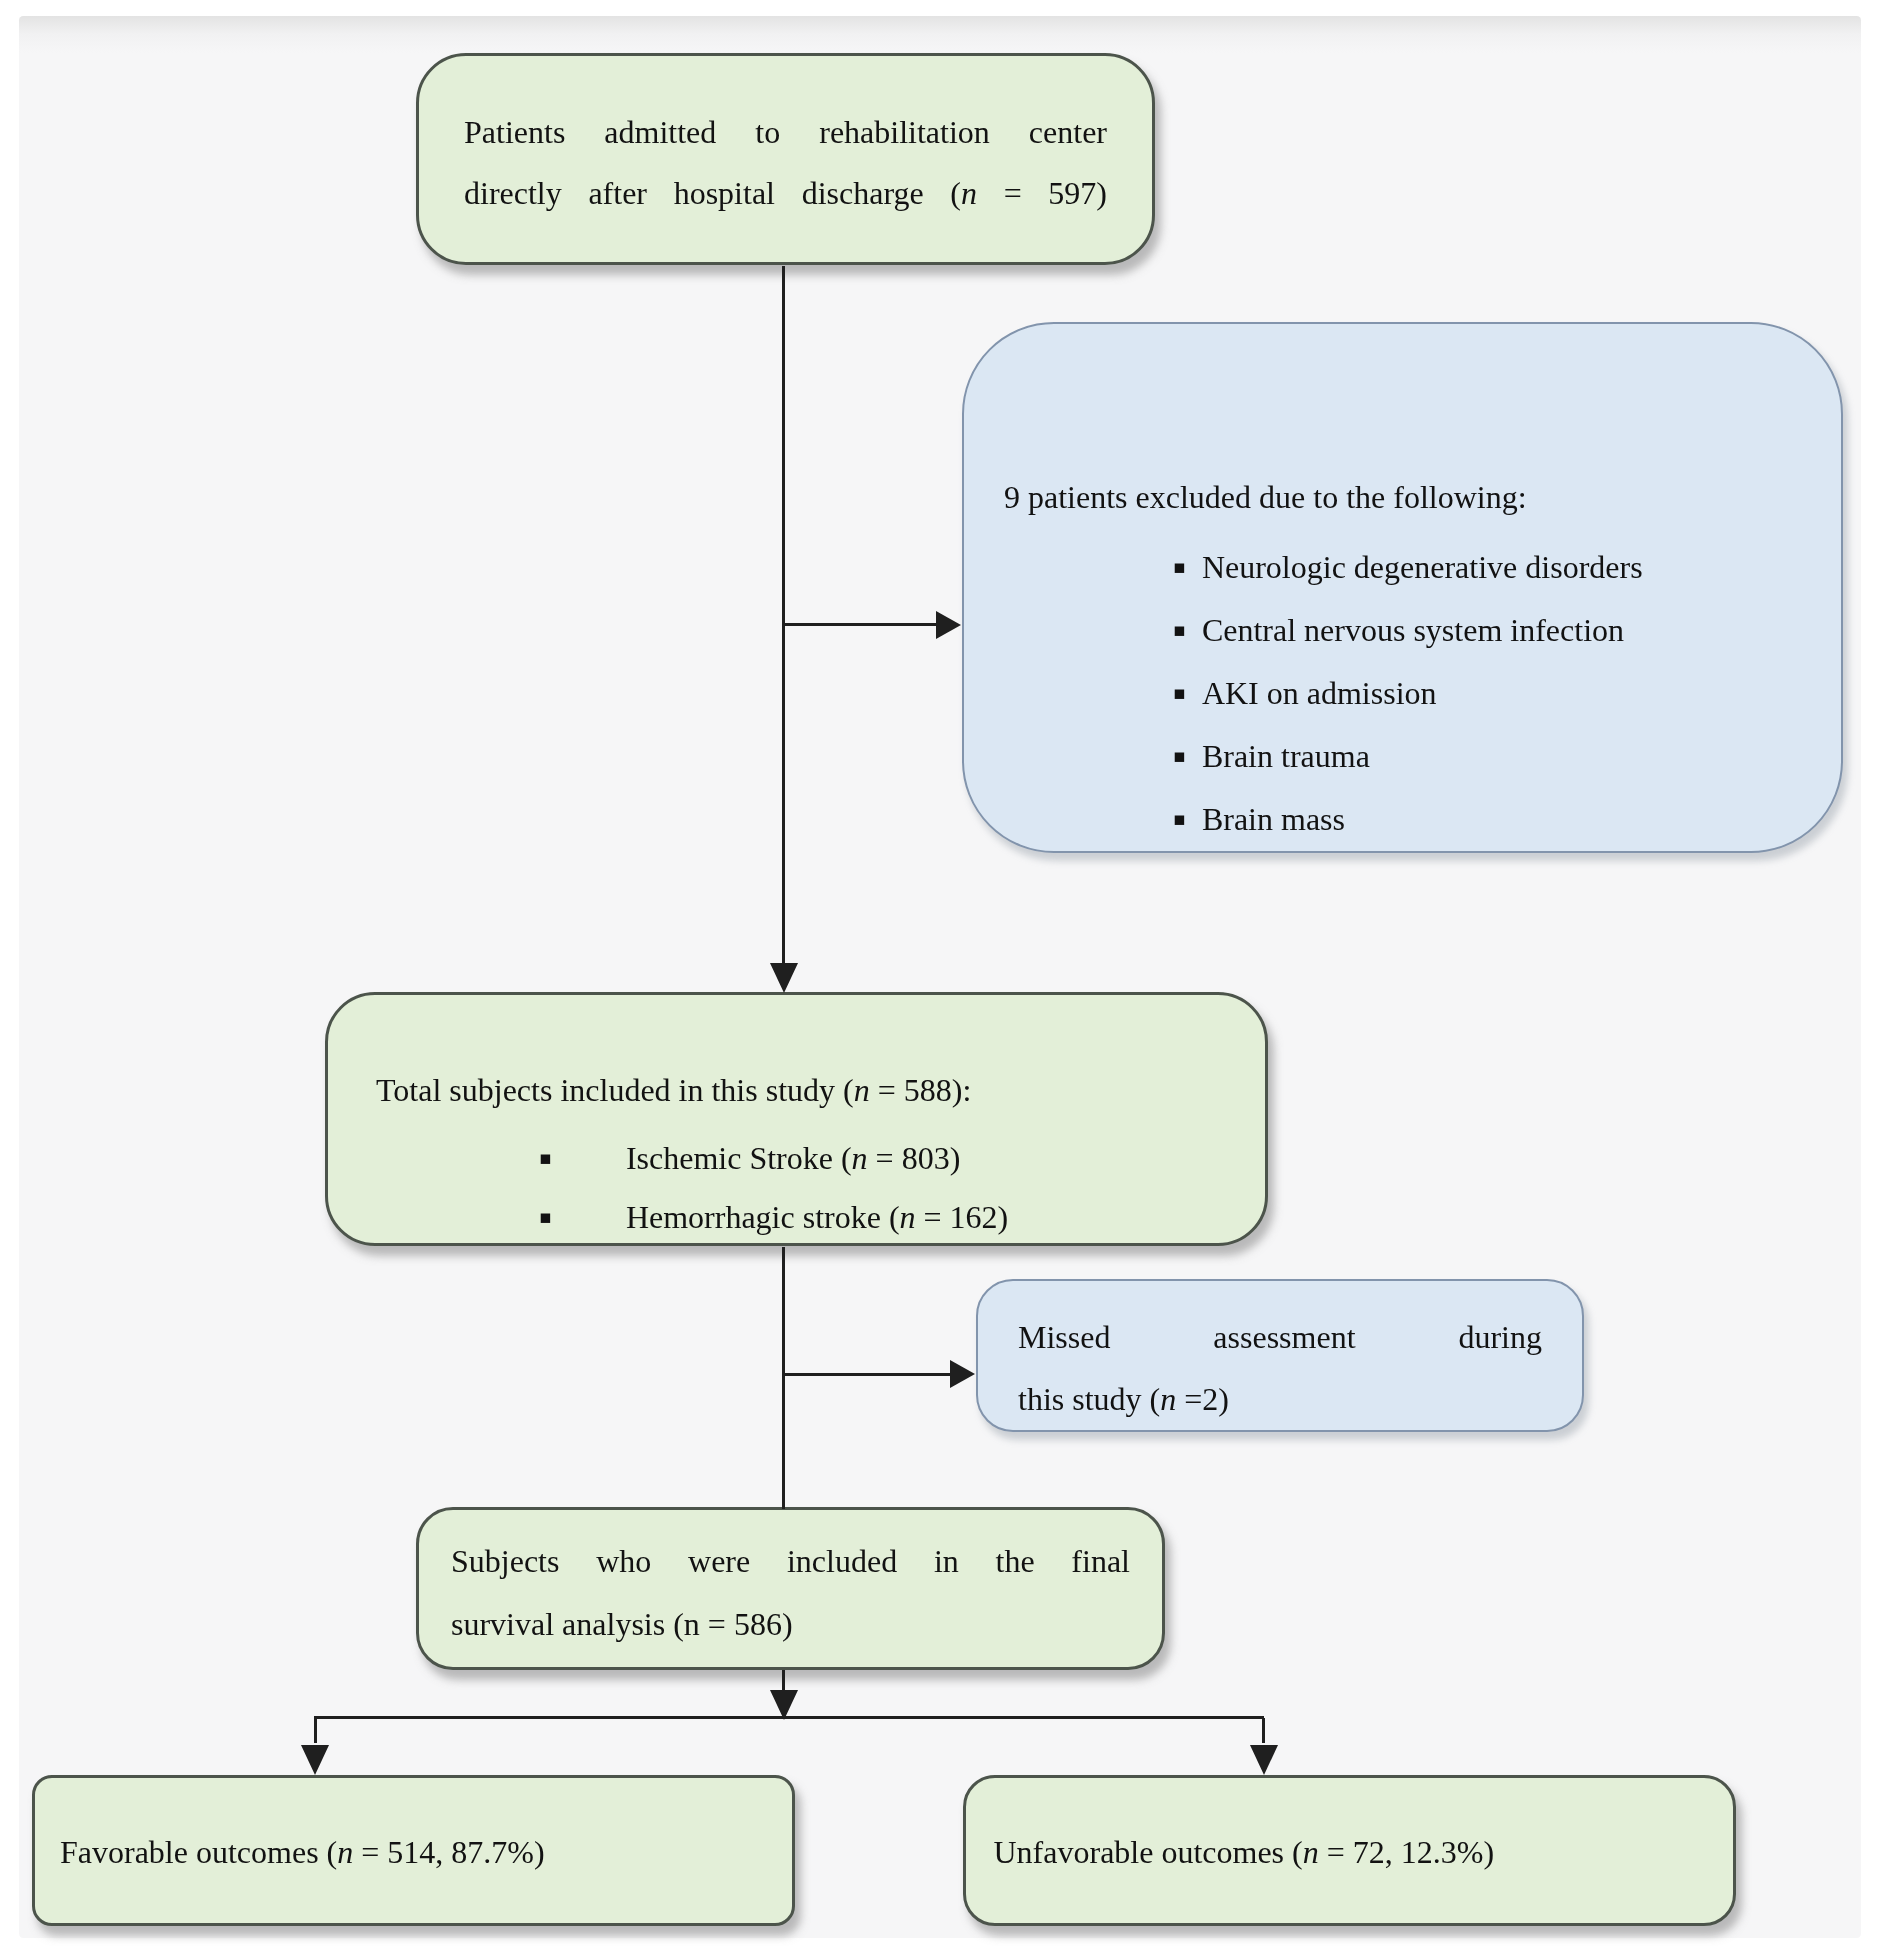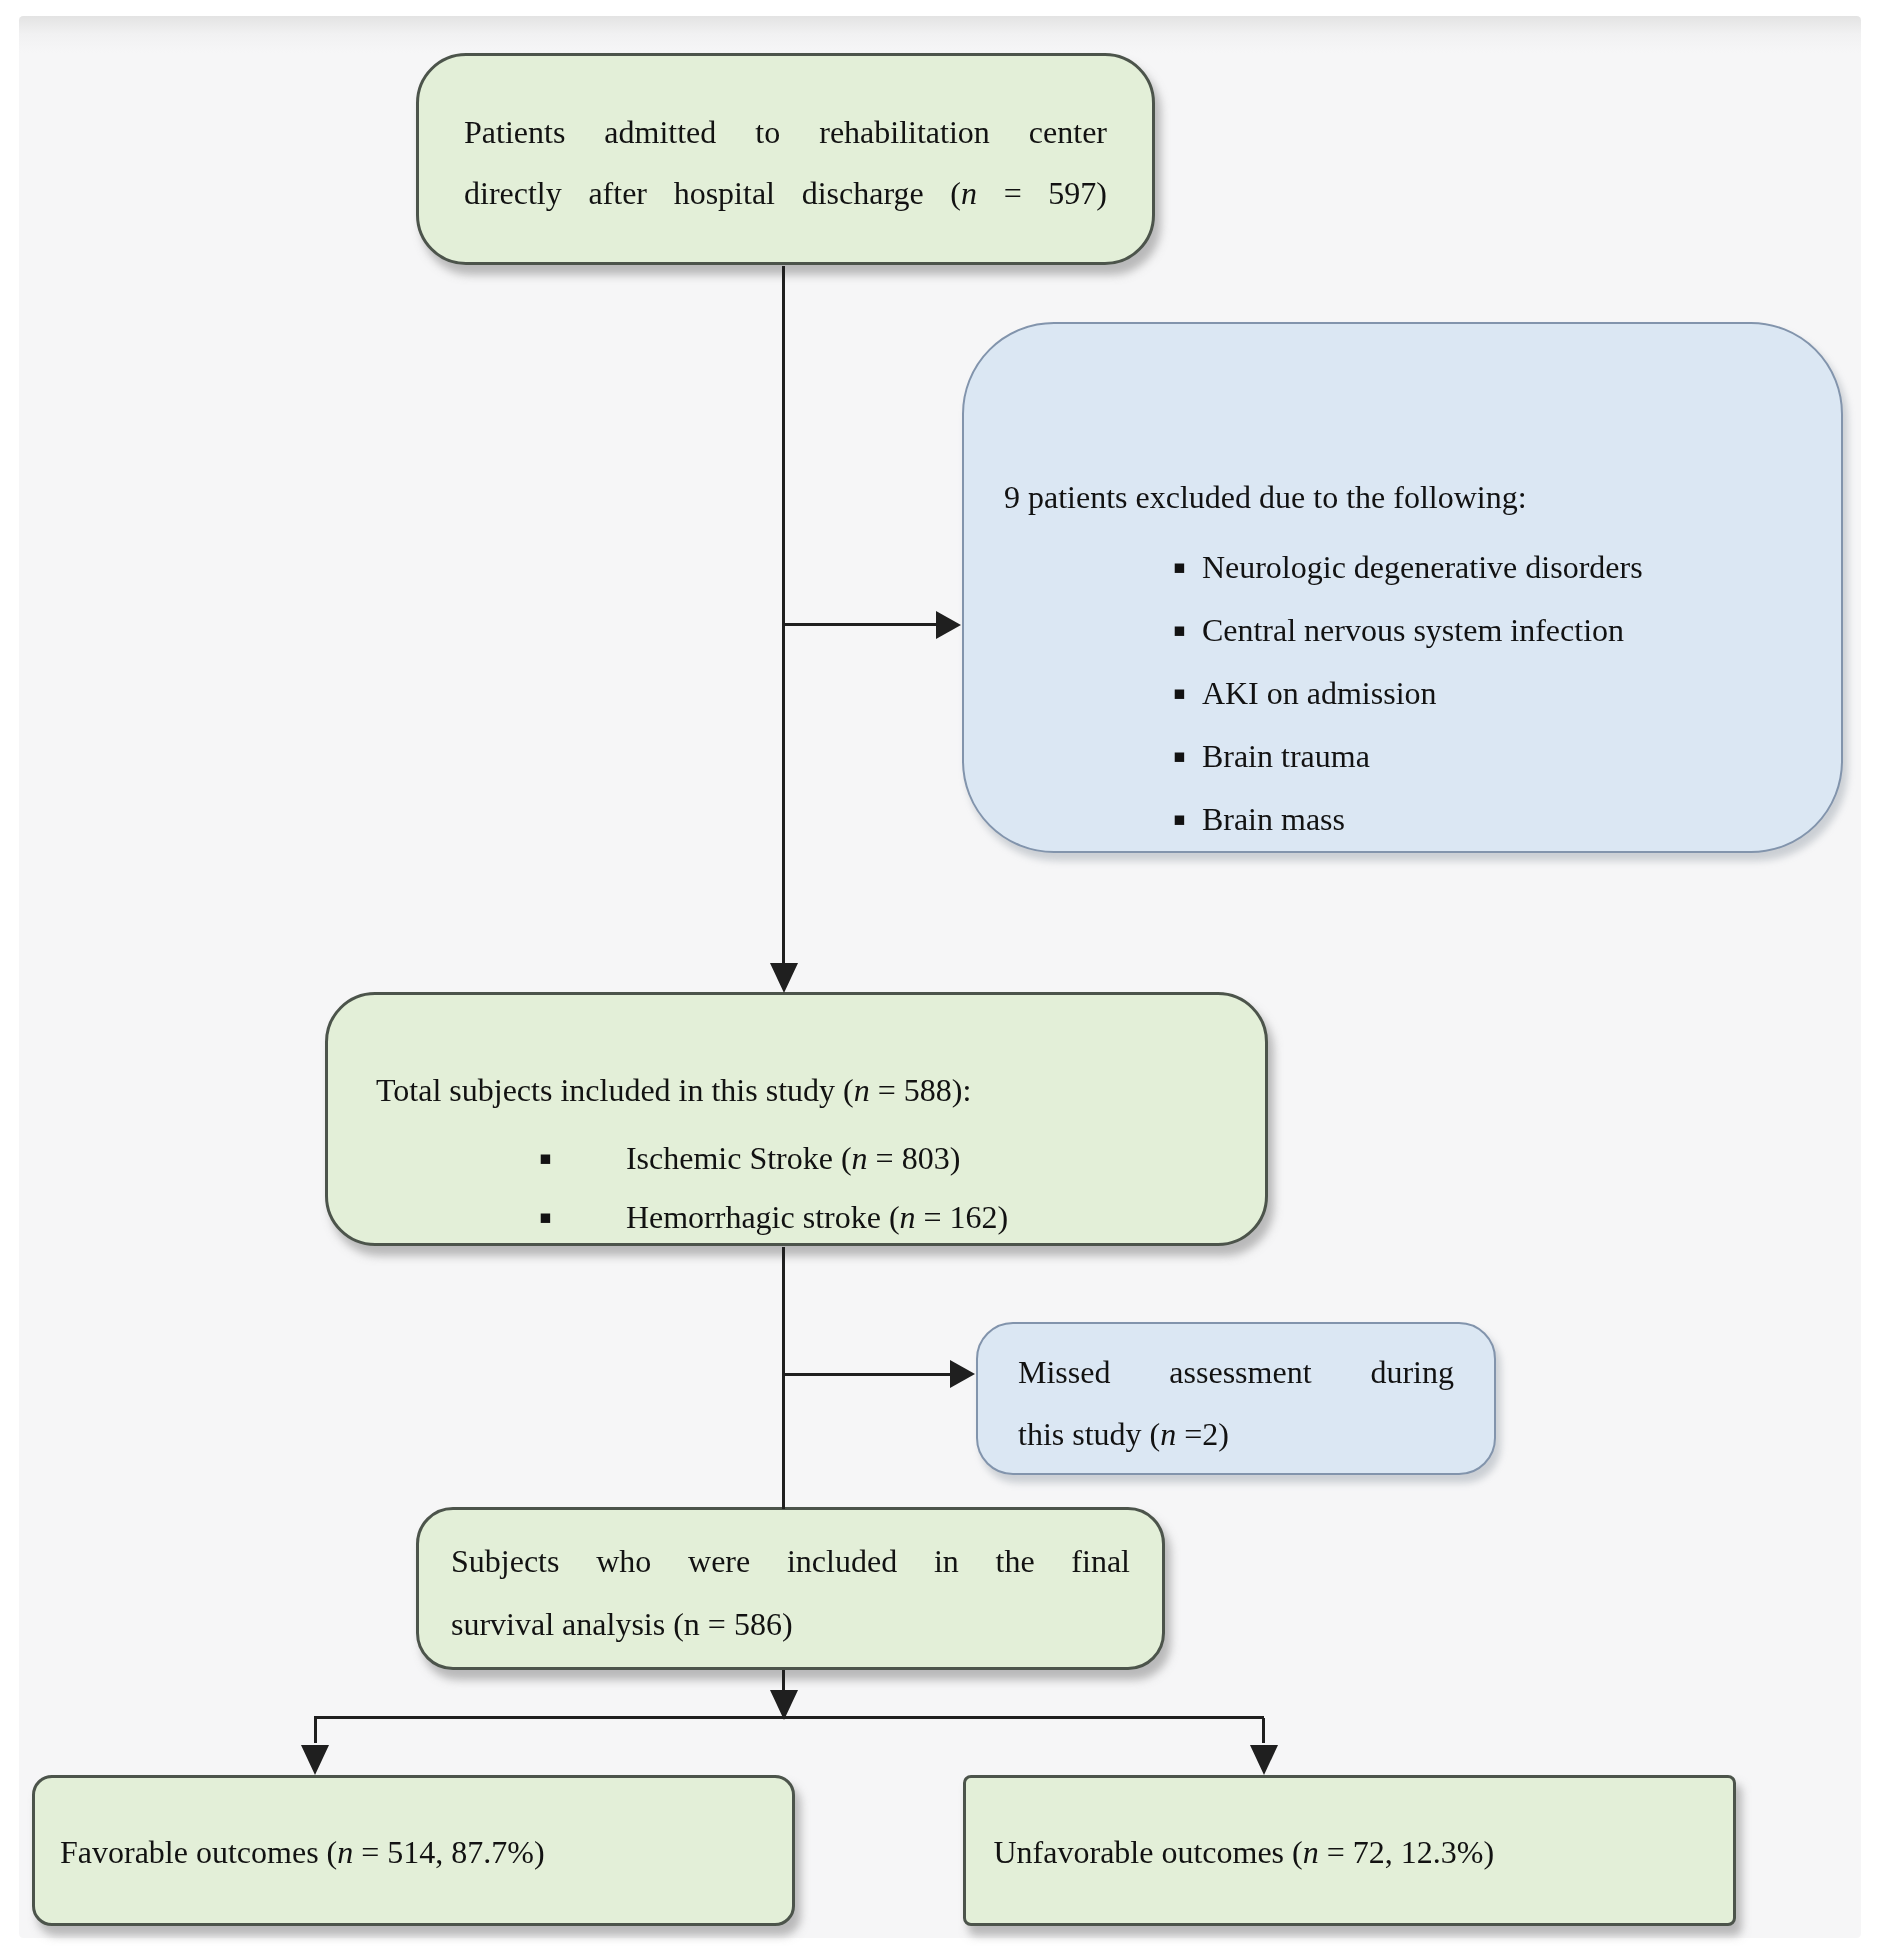--- a/index.html
+++ b/index.html
@@ -74,35 +74,35 @@
 </div>
 
 <div class="box green" style="left:325px;top:992px;width:943px;height:254px;border-radius:50px;justify-content:flex-start;padding-top:70px;">
   <div class="t-title"><span>Total subjects included in this study (</span><span class="it">n</span><span> = 588):</span></div>
   <div class="t-list">
     <div class="t-item"><span class="blt">▪</span><span>Ischemic Stroke (</span><span class="it">n</span><span> = 803)</span></div>
     <div class="t-item"><span class="blt">▪</span><span>Hemorrhagic stroke (</span><span class="it">n</span><span> = 162)</span></div>
   </div>
 </div>
 
-<div class="box blue" style="left:976px;top:1322px;width:520px;height:153px;border-radius:37px;padding:8.4px 40px 0 40px;">
+<div class="box blue" style="left:976px;top:1279px;width:608px;height:153px;border-radius:37px;padding:8.4px 40px 0 40px;justify-content:flex-end;">
   <div class="ln just" style="line-height:62px;">Missed assessment during</div>
   <div class="ln" style="line-height:62px;"><span>this study (</span><span class="it">n</span><span> =2)</span></div>
 </div>
 
 <div class="box green" style="left:416px;top:1507px;width:749px;height:163px;border-radius:37px;padding:8.4px 32px 0 32px;">
   <div class="ln just" style="line-height:63px;">Subjects who were included in the final</div>
   <div class="ln" style="line-height:63px;">survival analysis (n = 586)</div>
 </div>
 
 <div class="box green" style="left:32px;top:1775px;width:763px;height:151px;border-radius:20px;padding:4.2px 0 0 25px;">
   <div class="ln"><span>Favorable outcomes (</span><span class="it">n</span><span> = 514, 87.7%)</span></div>
 </div>
 
-<div class="box green" style="left:963px;top:1775px;width:773px;height:151px;border-radius:8px;padding:4.2px 0 0 27.5px;">
+<div class="box green" style="left:963px;top:1775px;width:773px;height:151px;border-radius:32px;padding:4.2px 0 0 27.5px;">
   <div class="ln"><span>Unfavorable outcomes (</span><span class="it">n</span><span> = 72, 12.3%)</span></div>
 </div>
 
 <div class="vline" style="left:782px;top:266px;height:699px;"></div>
 <div class="arr-d" style="left:770px;top:963px;"></div>
 
 <div class="hline" style="left:782px;top:623px;width:156px;"></div>
 <div class="arr-r" style="left:936px;top:611px;"></div>
 
 <div class="vline" style="left:782px;top:1247px;height:262px;"></div>

